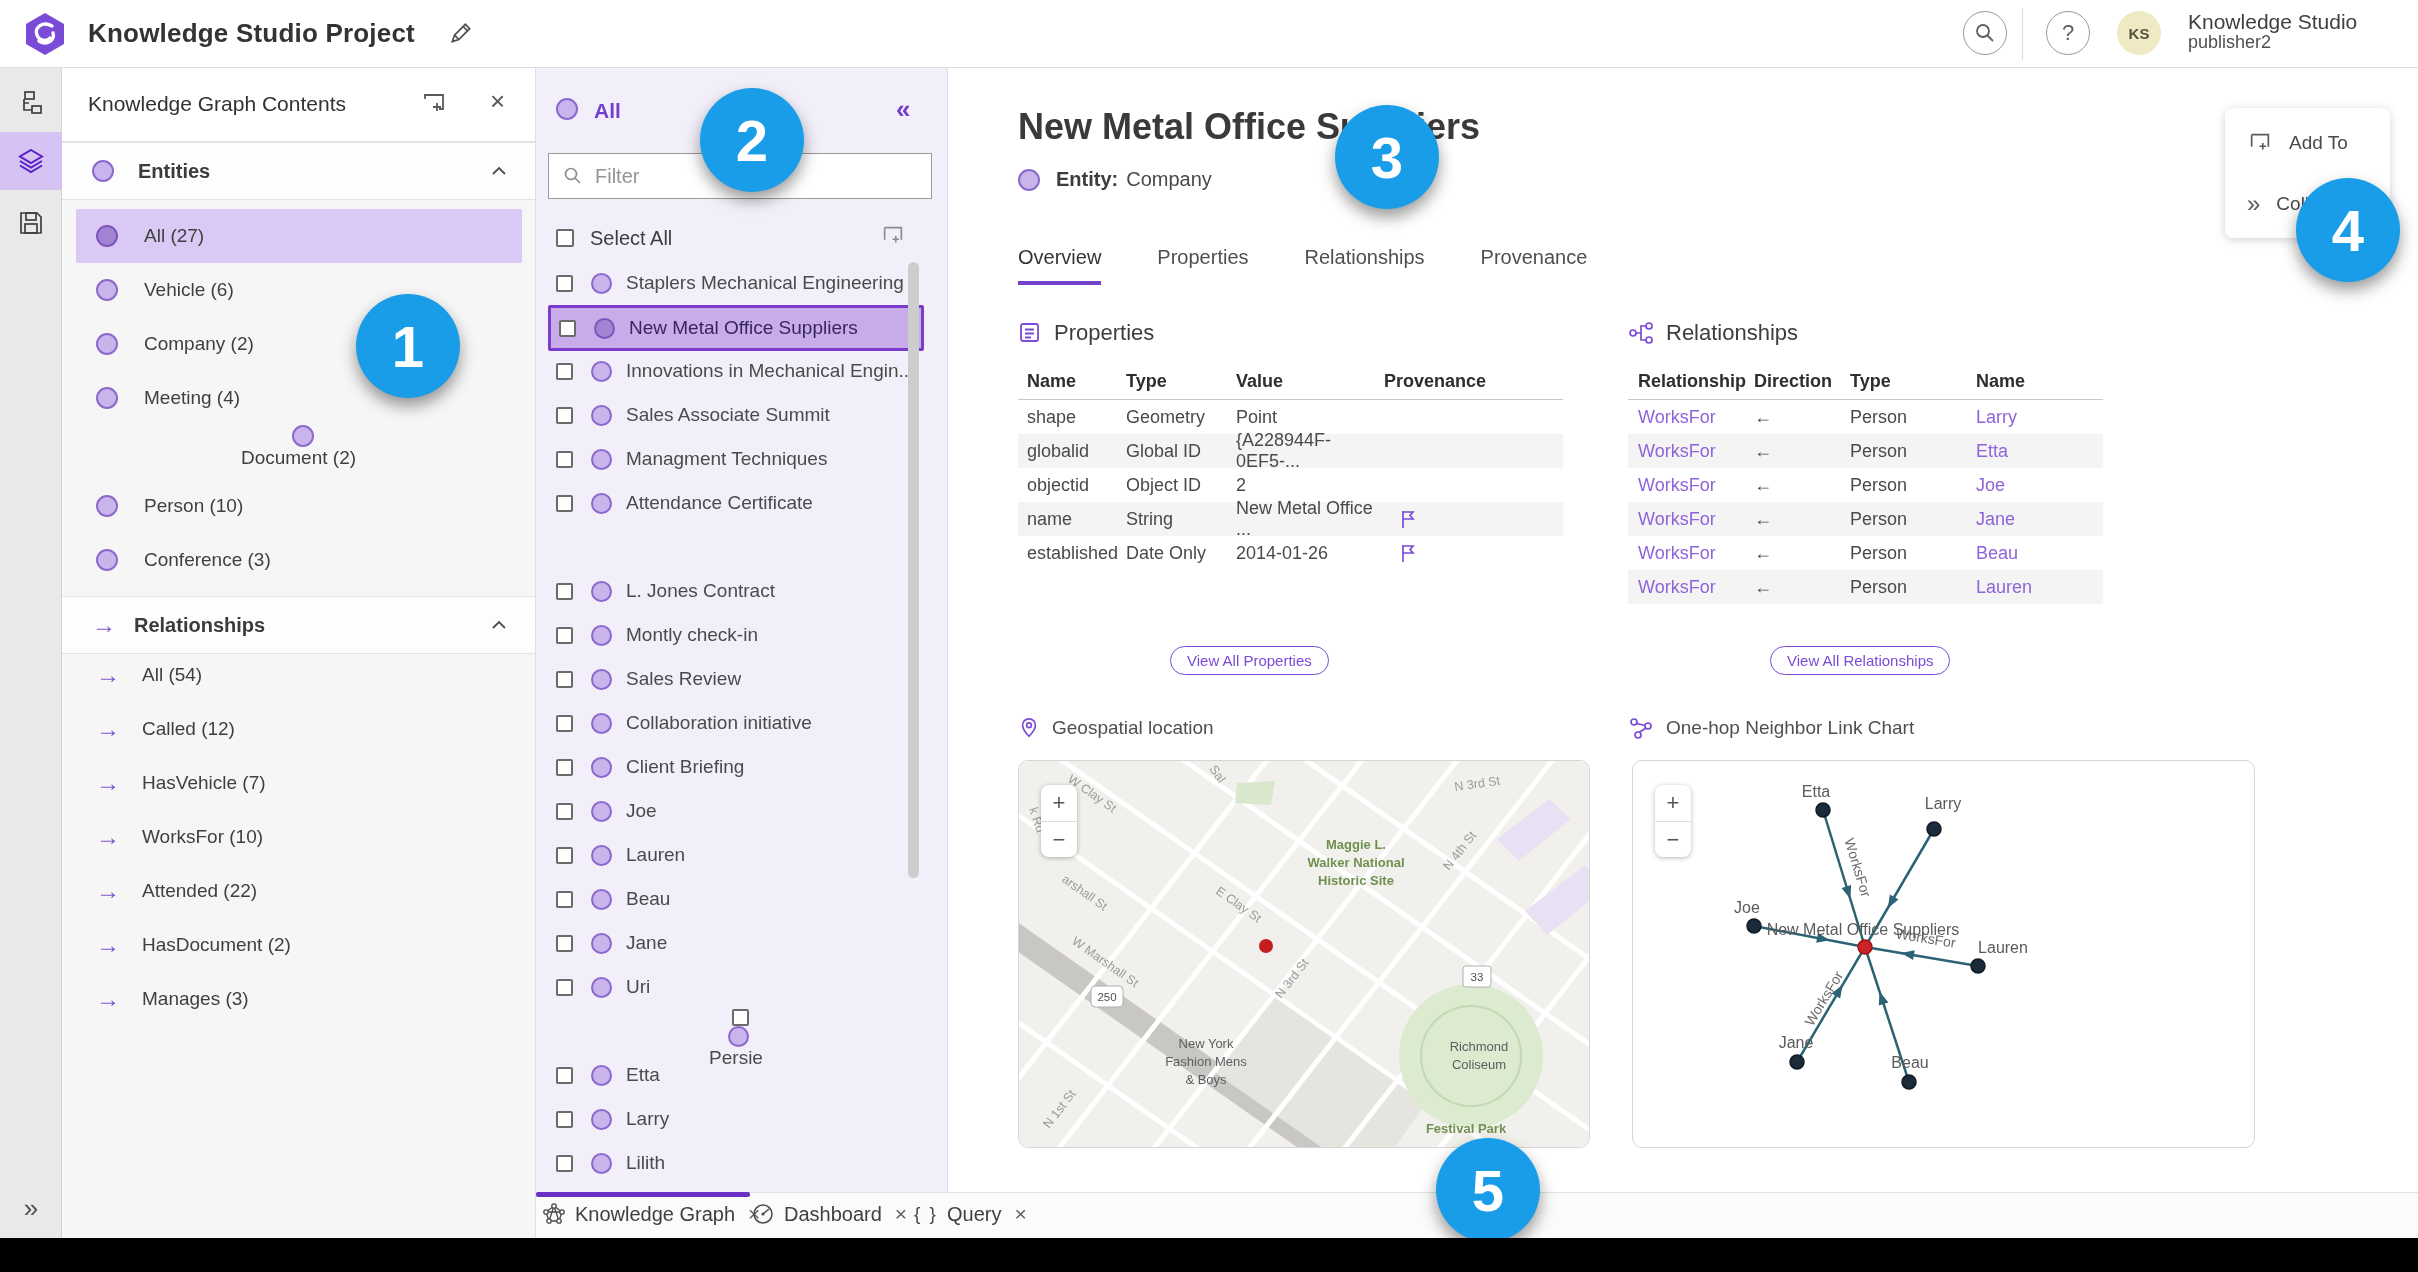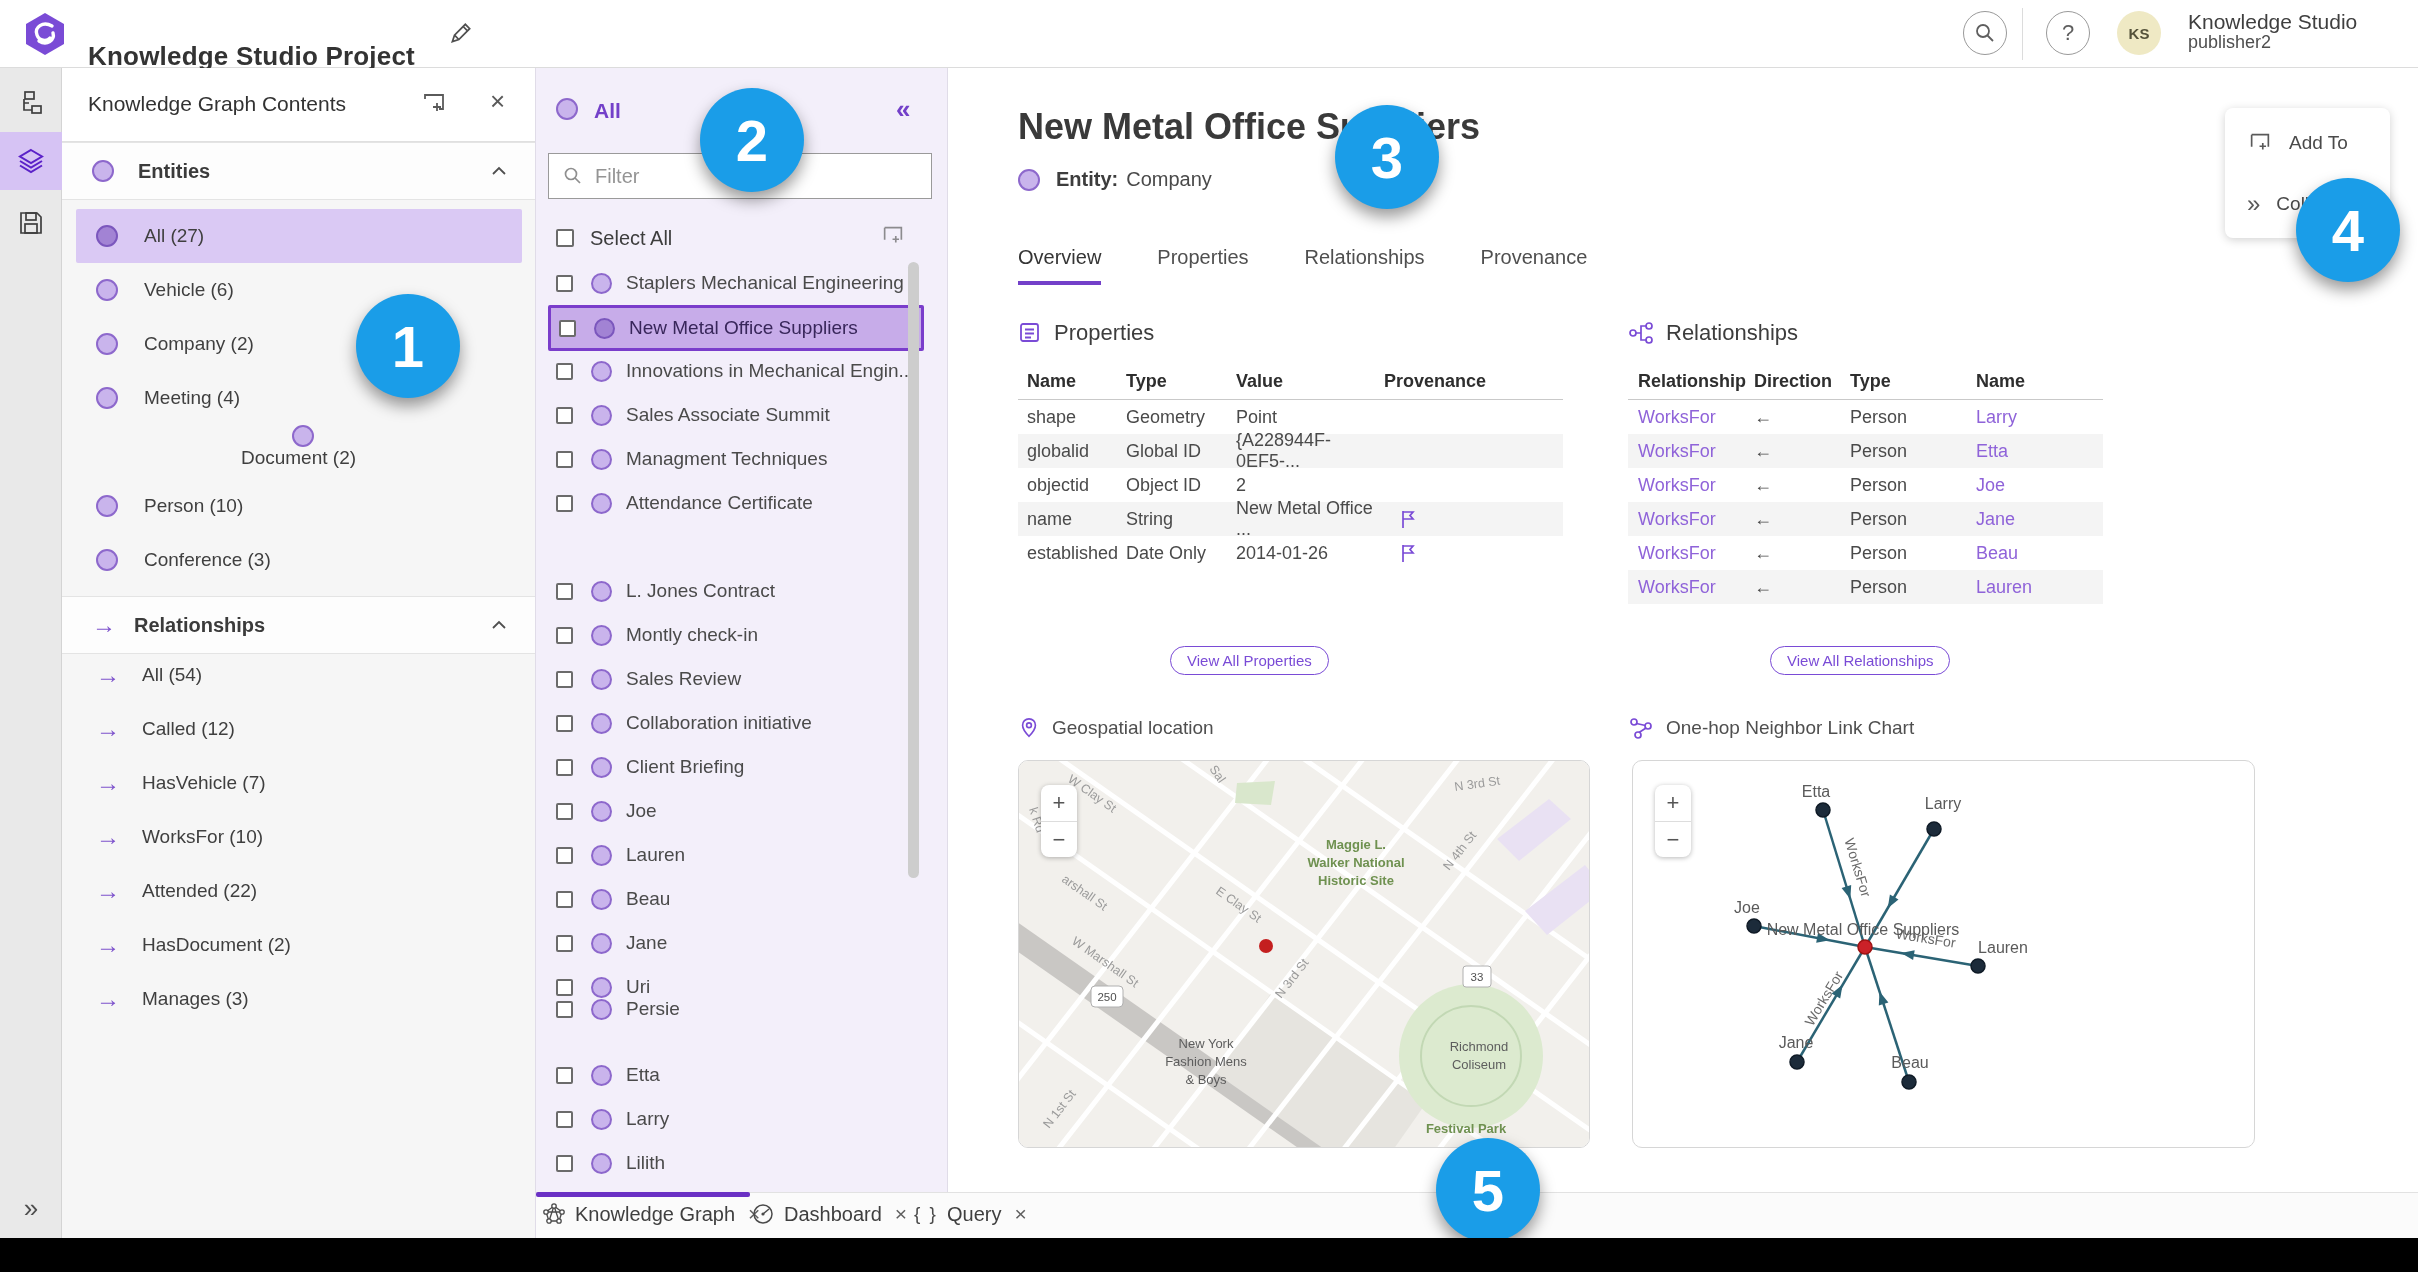--- a/index.html
+++ b/index.html
@@ -3,21 +3,21 @@
 <meta charset="utf-8">
 <style>
   html,body{margin:0;padding:0;background:#222;}
   *{box-sizing:border-box;font-family:"Liberation Sans",sans-serif;}
   #stage{position:relative;width:2418px;height:1272px;background:#fff;overflow:hidden;}
   .abs{position:absolute;}
 
   
   #topbar{left:0;top:0;width:2418px;height:68px;background:#fff;border-bottom:1px solid #dcdcdc;}
   #logo{left:22px;top:11px;width:46px;height:46px;}
-  #app-title{left:88px;top:18px;font-size:26px;color:#333;font-weight:600;letter-spacing:.2px;margin-top:23px;}
+  #app-title{left:88px;top:18px;font-size:26px;color:#333;font-weight:600;letter-spacing:.2px;}
   #edit-pencil{left:448px;top:20px;width:26px;height:26px;}
   .circle-btn{width:44px;height:44px;border:1.5px solid #9a9a9a;border-radius:50%;display:flex;align-items:center;justify-content:center;background:#fff;}
   #search-btn{left:1963px;top:11px;}
   #topbar-divider{left:2022px;top:8px;width:1px;height:52px;background:#dcdcdc;}
   #help-btn{left:2046px;top:11px;}
   #avatar{left:2117px;top:11px;width:44px;height:44px;border-radius:50%;background:#efe9c4;display:flex;align-items:center;justify-content:center;font-size:15px;font-weight:bold;color:#55523a;}
   #user-block{left:2188px;top:10px;line-height:1.1;}
   #user-name{font-size:21px;color:#3f3f3f;}
   #user-role{font-size:18px;color:#4f4f4f;}
 
@@ -349,21 +349,21 @@
     <div class="li-row" style="top:853px;">
         <span class="checkbox"></span>
         <span class="li-circle"></span>
         <span>Jane</span>
       </div>
     <div class="li-row" style="top:897px;">
         <span class="checkbox"></span>
         <span class="li-circle"></span>
         <span>Uri</span>
       </div>
-    <div class="li-row" style="top:919px;">
+    <div class="li-row" style="top:941px;flex-direction:column;">
         <span class="checkbox"></span>
         <span class="li-circle"></span>
         <span>Persie</span>
       </div>
     <div class="li-row" style="top:985px;">
         <span class="checkbox"></span>
         <span class="li-circle"></span>
         <span>Etta</span>
       </div>
     <div class="li-row" style="top:1029px;">

